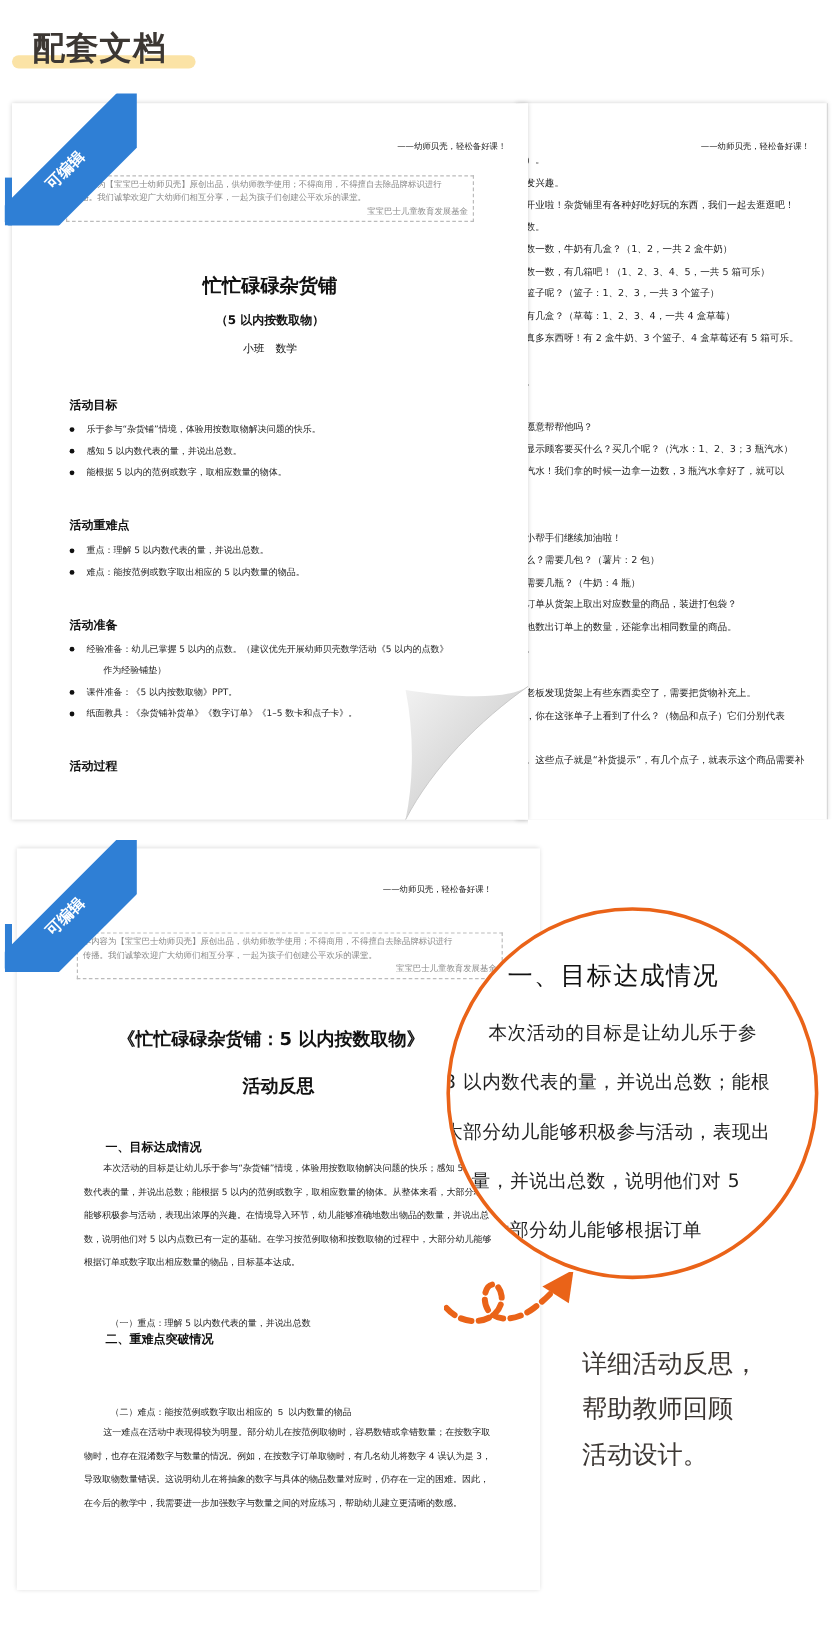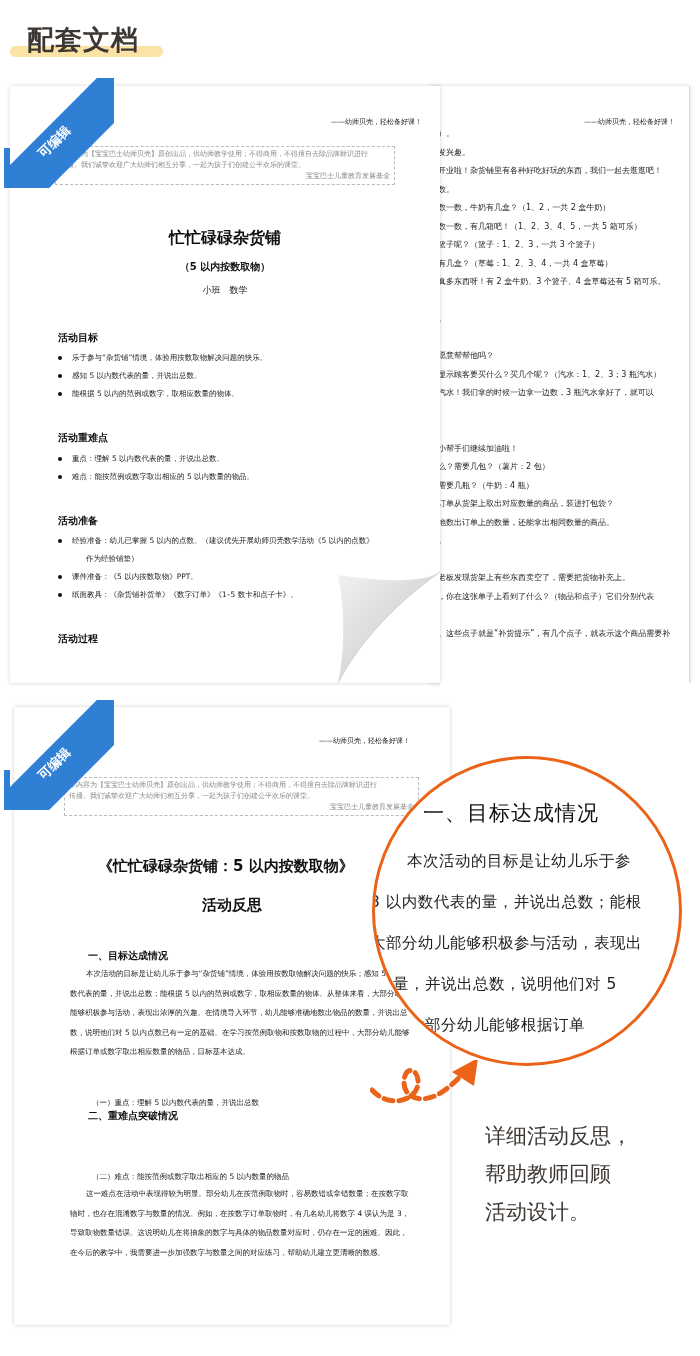--- a/index.html
+++ b/index.html
@@ -161,35 +161,35 @@
   </div>
 
   <div class="doc-title" style="top:150px; font-size:15px; font-weight:bold; text-align:left; left:84px; width:auto;">《忙忙碌碌杂货铺：5 以内按数取物》</div>
   <div class="doc-title" style="top:189px; font-size:15px; font-weight:bold;">活动反思</div>
 
   <div class="sec-h2" style="top:242px;">一、目标达成情况</div>
   <div class="para" style="top:257px;"><span class="indent"></span><span>本次活动的目标是让幼儿乐于参与“杂货铺”情境，体验用按数取物解决问题的快乐；感知 5 以内数代表的量，并说出总数；能根据 5 以内的范例或数字，取相应数量的物体。从整体来看，大部分幼儿能够积极参与活动，表现出浓厚的兴趣。在情境导入环节，幼儿能够准确地数出物品的数量，并说出总数，说明他们对 5 以内点数已有一定的基础。在学习按范例取物和按数取物的过程中，大部分幼儿能够根据订单或数字取出相应数量的物品，目标基本达成。</span></div>
 
   <div class="sec-h2" style="top:368px;margin-top:34px;">二、重难点突破情况</div>
   <div class="sub-h" style="left:78px; top:391px;">（一）重点：理解 5 以内数代表的量，并说出总数</div>
-  <div class="sub-h" style="left:78px; top:465px;">（二）难点：能按范例或数字取出相应的 5 以内数量的物品</div>
+  <div class="sub-h" style="left:78px; top:465px;font-family:Liberation Mono, monospace;">（二）难点：能按范例或数字取出相应的 5 以内数量的物品</div>
   <div class="para" style="top:477px;"><span class="indent"></span><span>这一难点在活动中表现得较为明显。部分幼儿在按范例取物时，容易数错或拿错数量；在按数字取物时，也存在混淆数字与数量的情况。例如，在按数字订单取物时，有几名幼儿将数字 4 误认为是 3，导致取物数量错误。这说明幼儿在将抽象的数字与具体的物品数量对应时，仍存在一定的困难。因此，在今后的教学中，我需要进一步加强数字与数量之间的对应练习，帮助幼儿建立更清晰的数感。</span></div>
 </div>
 
 <div class="word-badge" style="left:4px; top:700px;">
   <div class="band"></div>
   <div class="tail"></div>
   <div class="w1">Word</div>
   <div class="w2">可编辑</div>
 </div>
 
 <div id="magnifier">
   <div class="mh">一、目标达成情况</div>
   <div class="ml" style="left:32px; top:92px;">本次活动的目标是让幼儿乐于参</div>
-  <div class="ml" style="left:-5px; top:133px;">3 以内数代表的量，并说出总数；能根</div>
+  <div class="ml" style="left:-5px; top:133px;">8 以内数代表的量，并说出总数；能根</div>
   <div class="ml" style="left:-5px; top:174px;">大部分幼儿能够积极参与活动，表现出</div>
   <div class="ml" style="left:-14px; top:215px;">的数量，并说出总数，说明他们对 5</div>
   <div class="ml" style="left:-30px; top:256px;">过程中，大部分幼儿能够根据订单</div>
 </div>
 
 <svg id="arrow" viewBox="0 0 120 80">
   <path d="M2,30 C20,50 50,40 48,20 C46,6 34,8 34,22 C34,40 55,45 75,30 C88,20 92,15 96,8" fill="none" stroke="#ea6318" stroke-width="5" stroke-dasharray="9,6" stroke-linecap="round"></path>
   <polygon points="82,12 108,-2 104,26" fill="#ea6318"></polygon>
 </svg>
 

